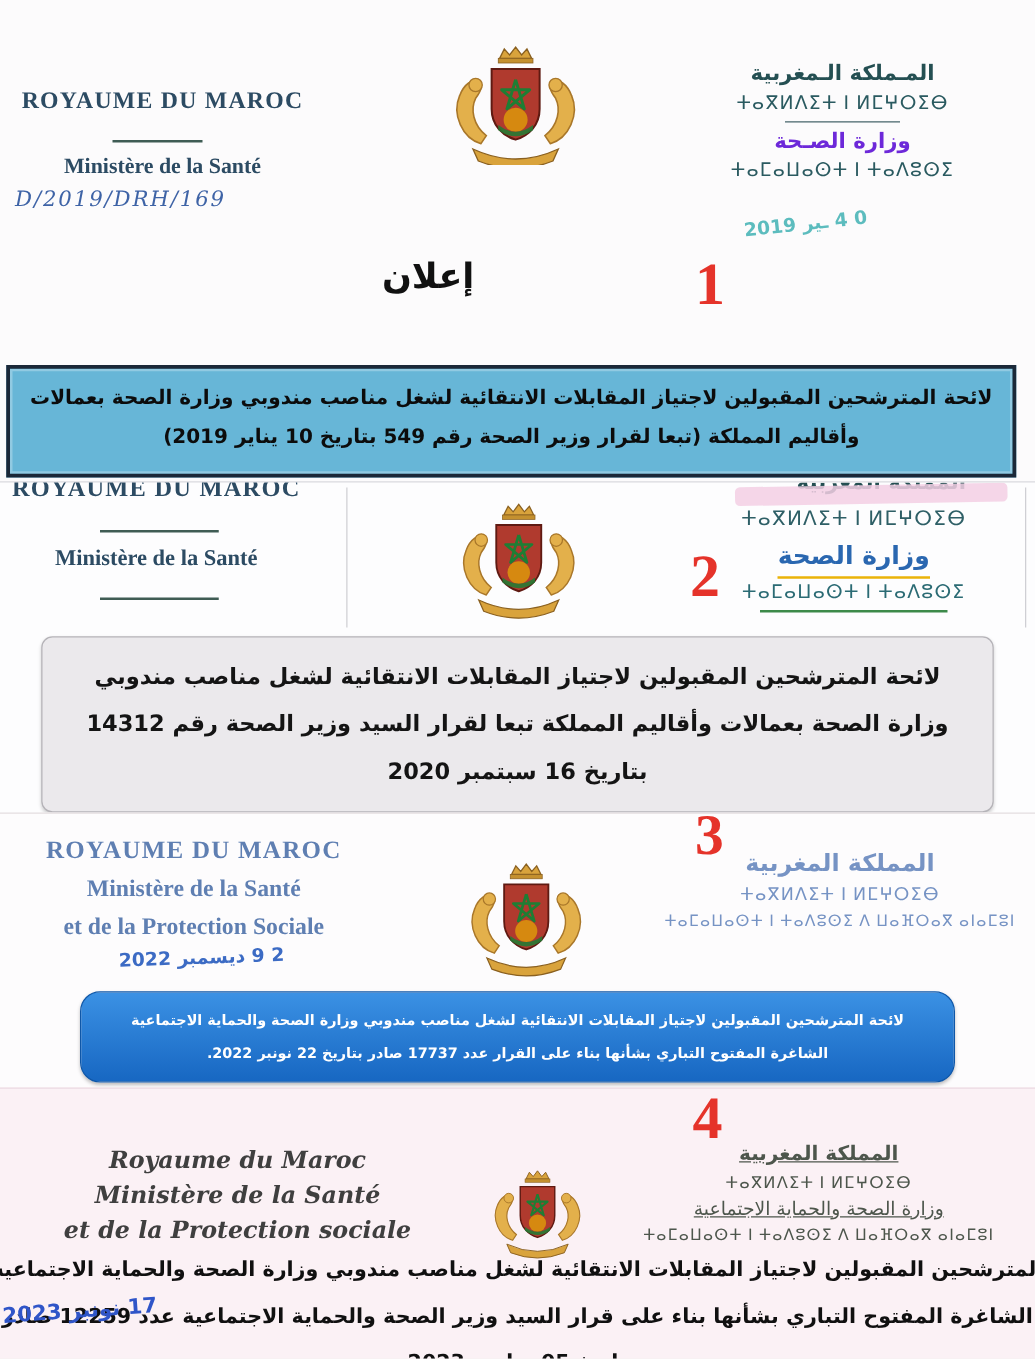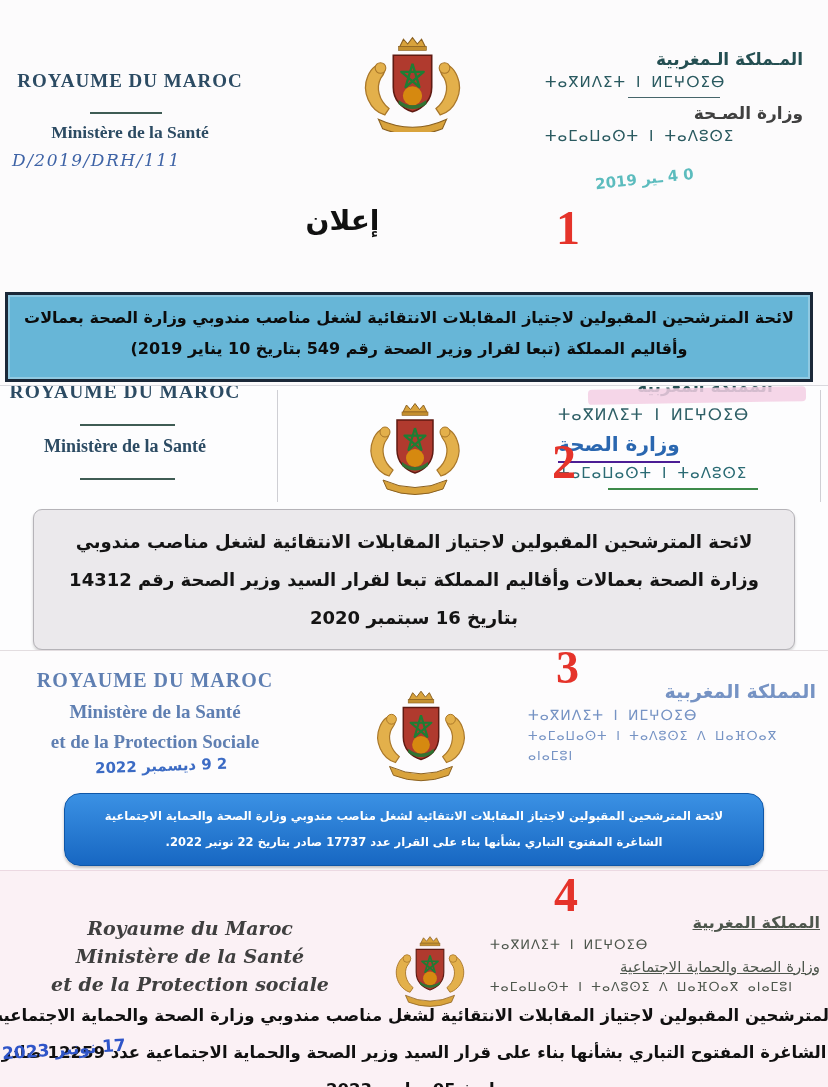--- a/index.html
+++ b/index.html
@@ -12,22 +12,22 @@
   .sec{position:absolute;left:0;width:828px;overflow:hidden;}
   #sec1{top:0;height:385px;background:#fcfbfc;}
   #sec2{top:385px;height:265px;background:#fdfdfe;border-top:1px solid #d9d9de;}
   #sec3{top:650px;height:220px;background:#fdfcfd;border-top:1px solid #e3dde0;}
   #sec4{top:870px;height:217px;background:#fbf1f5;border-top:1px solid #ecd9e2;}
 
   .fr-title{font-family:"Liberation Serif",serif;font-weight:bold;text-align:center;}
   .navy{color:#2c4b63;}
   .divider{border-top:2px solid #3f5c54;height:0;}
   .ar{font-family:"DejaVu Sans",sans-serif;direction:rtl;}
-  .tif{font-family:Liberation Mono, monospace;letter-spacing:1px;}
-  .rightblock{line-height:1.55;}
+  .tif{font-family:Liberation Serif, serif;letter-spacing:1px;}
+  .rightblock{text-align:center;line-height:1.55;}
   .red-num{font-family:"Liberation Serif",serif;color:#e5332a;font-weight:bold;}
   .stamp{font-family:"DejaVu Sans",sans-serif;font-weight:bold;white-space:nowrap;}
 
   #box1{
     left:5px;top:292px;width:808px;background:#67b6d7;
     border:3px solid #1b2838;box-shadow:inset 0 0 0 2px rgba(255,255,255,.28);
     padding:7px 12px;box-sizing:border-box;min-height:90px;
   }
   #box1 p{margin:0;font:bold 16px/1.95 "DejaVu Sans",sans-serif;color:#0c0c0c;text-align:center;}
 
@@ -86,31 +86,31 @@
 <div id="canvas">
 
   <div class="abs pink-blob" style="left:700px;top:-14px;width:76px;height:32px;"></div>
   <div class="abs scanline" style="left:0;top:24px;width:828px;"></div>
 
   <div id="sec1" class="sec">
     <div class="abs fr-title navy" style="left:14px;top:70px;width:232px;font-size:19px;letter-spacing:1px;">ROYAUME DU MAROC</div>
     <div class="abs divider" style="left:90px;top:112px;width:72px;"></div>
     <div class="abs fr-title navy" style="left:14px;top:122px;width:232px;font-size:17.5px;">Ministère de la Santé</div>
     <div class="abs" style="left:12px;top:150px;font-family:'DejaVu Serif',serif;font-style:italic;
-                font-size:17px;letter-spacing:1.5px;color:#3e63a6;">D/2019/DRH/111</div>
+                font-size:17px;letter-spacing:1.5px;color:#3e63a6;">D/2019/DRH/169</div>
 
     <svg class="abs arms" style="left:345px;top:36px;" width="135" height="96" viewBox="0 0 120 90">
       <use href="#coa"></use>
     </svg>
 
     <div class="abs rightblock" style="left:545px;top:46px;width:258px;">
       <div class="ar" style="font-size:17px;font-weight:bold;color:#244f52;">المـملكة الـمغربية</div>
       <div class="tif" style="font-size:15px;color:#2a5a60;">ⵜⴰⴳⵍⴷⵉⵜ ⵏ ⵍⵎⵖⵔⵉⴱ</div>
       <div class="thinline" style="width:92px;margin:1px auto 2px;"></div>
-      <div class="ar" style="font-size:17px;font-weight:bold;color:#404040;">وزارة الصـحة</div>
+      <div class="ar" style="font-size:17px;font-weight:bold;color:#6d28d9;">وزارة الصـحة</div>
       <div class="tif" style="font-size:15px;color:#2a5a60;">ⵜⴰⵎⴰⵡⴰⵙⵜ ⵏ ⵜⴰⴷⵓⵙⵉ</div>
     </div>
 
     <div class="abs stamp ar" style="left:595px;top:170px;font-size:15px;color:#5cbcbe;transform:rotate(-6deg);">0 4 ـير 2019</div>
 
     <div class="abs ar" style="left:0;top:204px;width:685px;text-align:center;font-size:28px;font-weight:bold;color:#111;">إعلان</div>
     <div class="abs red-num" style="left:556px;top:200px;font-size:48px;">1</div>
 
     <div id="box1" class="abs">
       <p class="ar" dir="rtl">لائحة المترشحين المقبولين لاجتياز المقابلات الانتقائية لشغل مناصب مندوبي وزارة الصحة بعمالات وأقاليم المملكة (تبعا لقرار وزير الصحة رقم 549 بتاريخ 10 يناير 2019)</p>
@@ -132,21 +132,21 @@
 
     <div class="abs" style="left:600px;top:0;width:210px;height:14px;overflow:hidden;">
       <div class="ar" style="font-size:17px;font-weight:bold;color:#244f52;text-align:center;margin-top:-10px;">المملكة المغربية</div>
     </div>
     <div class="abs" style="left:588px;top:2px;width:218px;height:15px;background:#f3cfe4;opacity:.85;
                 border-radius:4px;transform:rotate(-1deg);"></div>
 
     <div class="abs rightblock" style="left:558px;top:18px;width:250px;">
       <div class="tif" style="font-size:16px;color:#2e5f66;">ⵜⴰⴳⵍⴷⵉⵜ ⵏ ⵍⵎⵖⵔⵉⴱ</div>
       <div class="ar" style="display:inline-block;font-size:20px;font-weight:bold;color:#2a67b0;
-                  border-bottom:2px solid #4c1d95;padding-bottom:1px;">وزارة الصحة</div>
+                  border-bottom:2px solid #eab308;padding-bottom:1px;">وزارة الصحة</div>
       <div class="tif" style="font-size:15px;color:#2b6b74;">ⵜⴰⵎⴰⵡⴰⵙⵜ ⵏ ⵜⴰⴷⵓⵙⵉ</div>
       <div class="greenline" style="width:150px;margin:2px auto 0;"></div>
     </div>
 
     <div class="abs red-num" style="left:552px;top:48px;font-size:48px;">2</div>
 
     <div id="box2" class="abs">
       <p class="ar" dir="rtl">لائحة المترشحين المقبولين لاجتياز المقابلات الانتقائية لشغل مناصب مندوبي وزارة الصحة بعمالات وأقاليم المملكة تبعا لقرار السيد وزير الصحة رقم 14312 بتاريخ 16 سبتمبر 2020</p>
     </div>
   </div>

